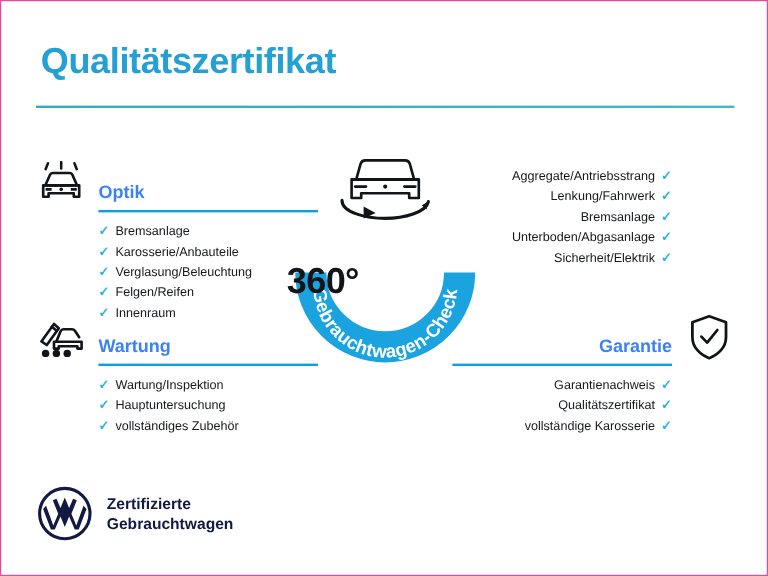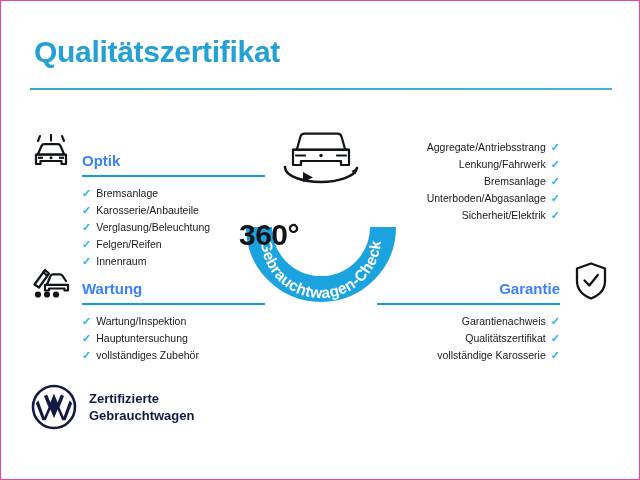--- a/index.html
+++ b/index.html
@@ -131,21 +131,21 @@
     font-size: 30px;
     font-weight: bold;
     color: #121417;
     letter-spacing: -0.5px;
   }
 
   
   .footer {
     position: absolute;
     left: 30px;
-    top: 383px;
+    top: 404px;
     display: flex;
     align-items: center;
     justify-content: center;
   }
   .vw-mark { width: 46px; height: 46px; }
   .footer-text {
     margin-left: 12px;
     font-size: 13px;
     font-weight: bold;
     color: #121a43;

